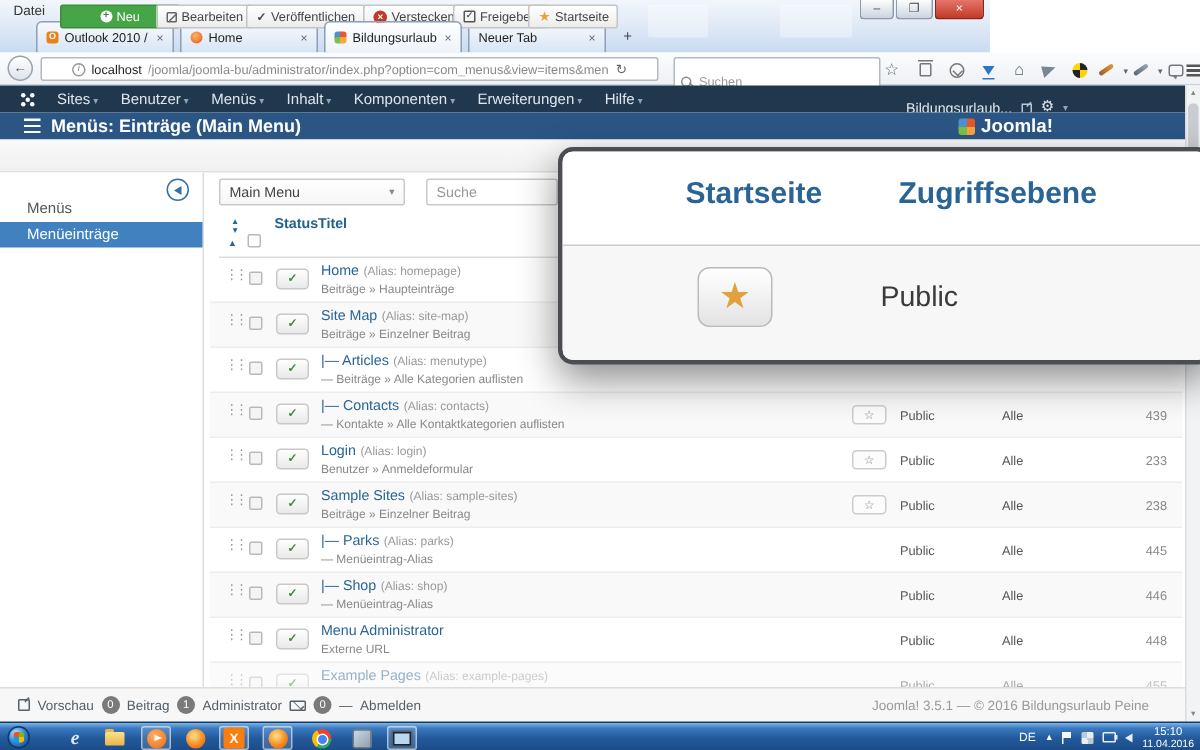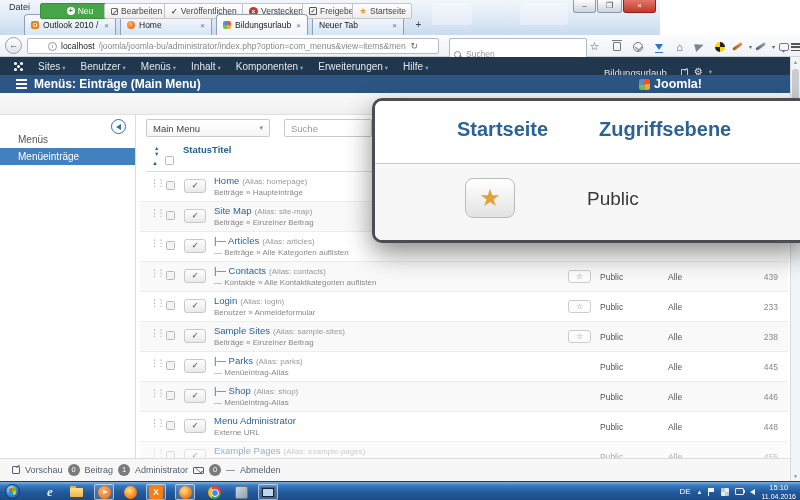--- a/index.html
+++ b/index.html
@@ -387,21 +387,21 @@
 
       <span class="acc"></span>
       <span class="lng"></span>
       <span class="rid"></span>
     </div>
 
     <div class="row">
       <span class="drag">⋮⋮</span>
       <span class="cb"></span>
       <span class="statusbtn">✓</span>
-      <span class="tline"><a class="lnk">|— Articles</a><span class="als">(Alias: articles)</span></span>
+      <span class="tline"><a class="lnk">|— Articles</a><span class="als">(Alias: menutype)</span></span>
       <span class="dline">— Beiträge » Alle Kategorien auflisten</span>
 
       <span class="acc"></span>
       <span class="lng"></span>
       <span class="rid"></span>
     </div>
 
     <div class="row">
       <span class="drag">⋮⋮</span>
       <span class="cb"></span>
@@ -491,20 +491,21 @@
     <span class="ic-prev"></span>
     <span>Vorschau</span>
     <span class="badge">0</span>
     <span>Beitrag</span>
     <span class="badge">1</span>
     <span>Administrator</span>
     <span class="ic-mail"></span>
     <span class="badge">0</span>
     <span>—</span>
     <span>Abmelden</span>
+    <span class="footer-txt">Joomla! 3.5.1  —  © 2016 Bildungsurlaub Peine</span>
   </div>
 
   <div class="abs vscroll">
     <span class="vs-arrow" style="top:2px;">▲</span>
     <span class="vs-thumb"></span>
     <span class="vs-arrow" style="bottom:2px;">▼</span>
   </div>
 
   <div class="abs overlay">
     <div class="ov-head">

